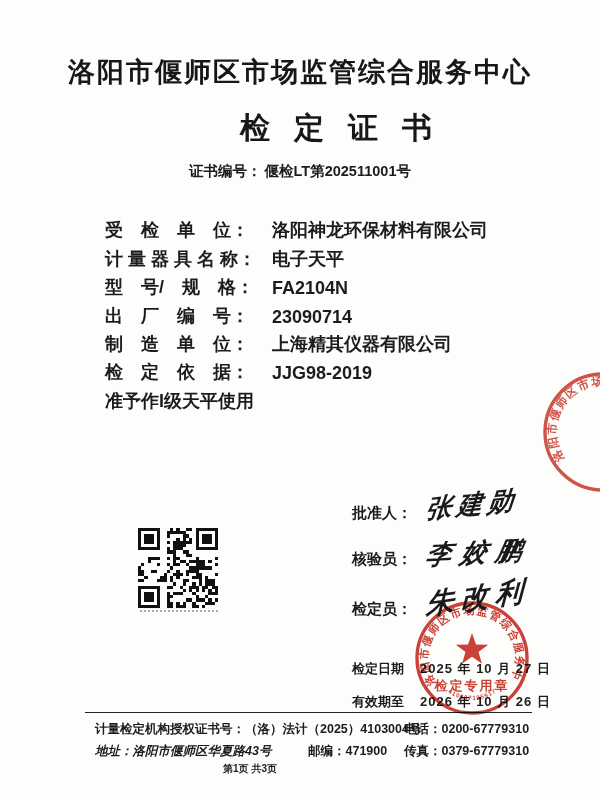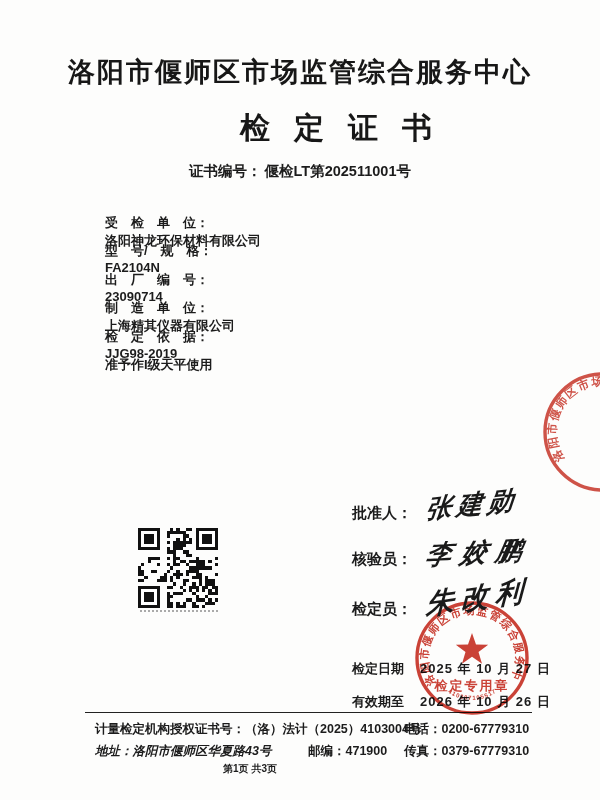--- a/index.html
+++ b/index.html
@@ -11,21 +11,21 @@
   :root{--seal:#c5281b;--ink:#1a1a1a;}
   .abs{position:absolute;}
   .org-title{top:54px;left:0;width:600px;text-align:center;
     font-size:27px;font-weight:700;letter-spacing:2px;color:#171717;}
   .cert-title{top:108px;left:0;width:600px;text-align:center;
     font-size:30px;font-weight:700;letter-spacing:24px;text-indent:24px;color:#171717;padding-left:36px;}
   .cert-no{top:162px;left:0;width:600px;text-align:center;font-size:14.5px;font-weight:700;}
   .cert-no .num{margin-left:3px;}
 
   .fields{top:214px;left:105px;}
-  .field-row{display:flex;height:28.4px;align-items:flex-start;font-size:13px;font-weight:700;flex-direction:column;}
+  .field-row{display:flex;height:28.4px;align-items:flex-end;font-size:18px;font-weight:700;}
   .field-label{width:167px;white-space:pre;}
   .field-value{white-space:pre;}
 
   .sig-row{font-size:15px;font-weight:700;z-index:6;}
   .sig-row .sig-name{
     display:inline-block;margin-left:14px;
     font-family:"DejaVu Serif","Liberation Serif",serif;
     font-style:italic;font-weight:700;font-size:26px;color:var(--ink);
     letter-spacing:5px;transform:rotate(-6deg) skewX(-12deg);
     transform-origin:left center;mix-blend-mode:multiply;
@@ -64,20 +64,24 @@
 <div class="abs org-title">洛阳市偃师区市场监管综合服务中心</div>
 <div class="abs cert-title">检定证书</div>
 <div class="abs cert-no">
   <span>证书编号：</span><span class="num">偃检LT第202511001号</span>
 </div>
 
 <div class="abs fields">
   <div class="field-row">
     <span class="field-label">受　检　单　位：</span>
     <span class="field-value">洛阳神龙环保材料有限公司</span>
+  </div>
+  <div class="field-row">
+    <span class="field-label">计 量 器 具 名 称：</span>
+    <span class="field-value">电子天平</span>
   </div>
   <div class="field-row">
     <span class="field-label">型　号/　规　格：</span>
     <span class="field-value">FA2104N</span>
   </div>
   <div class="field-row">
     <span class="field-label">出　厂　编　号：</span>
     <span class="field-value">23090714</span>
   </div>
   <div class="field-row">

